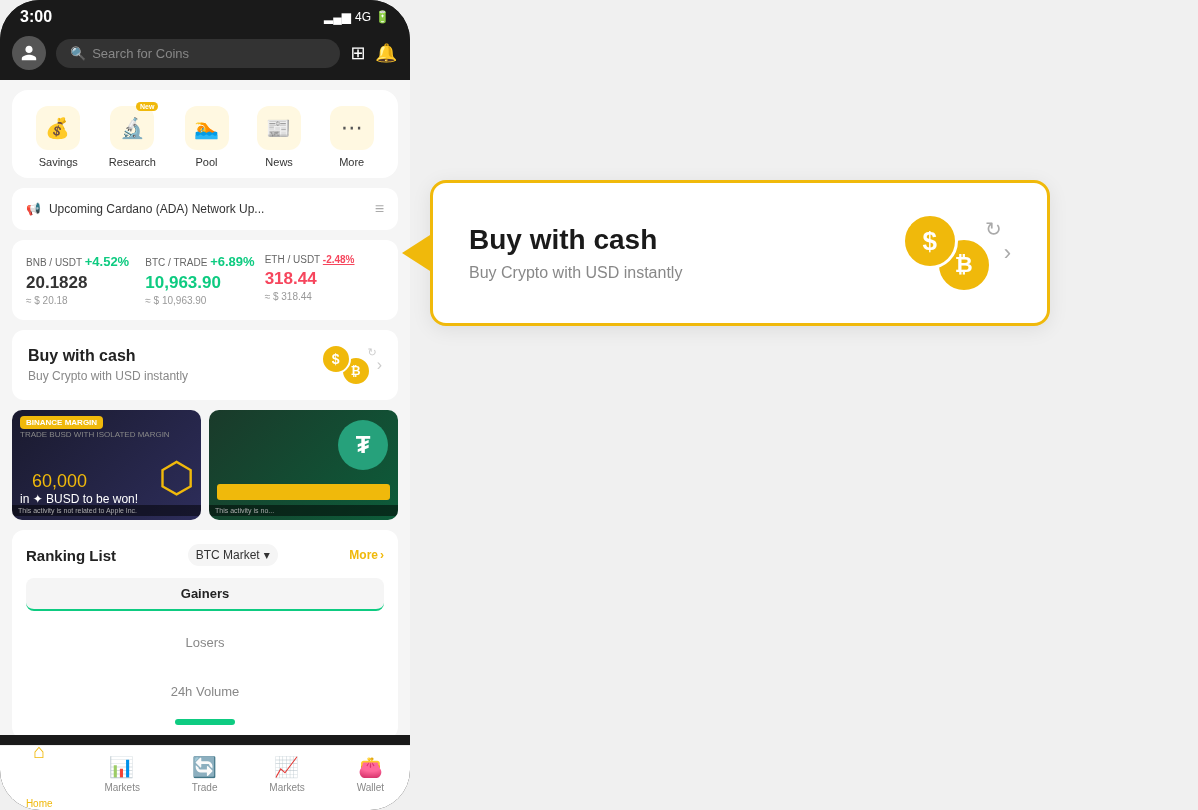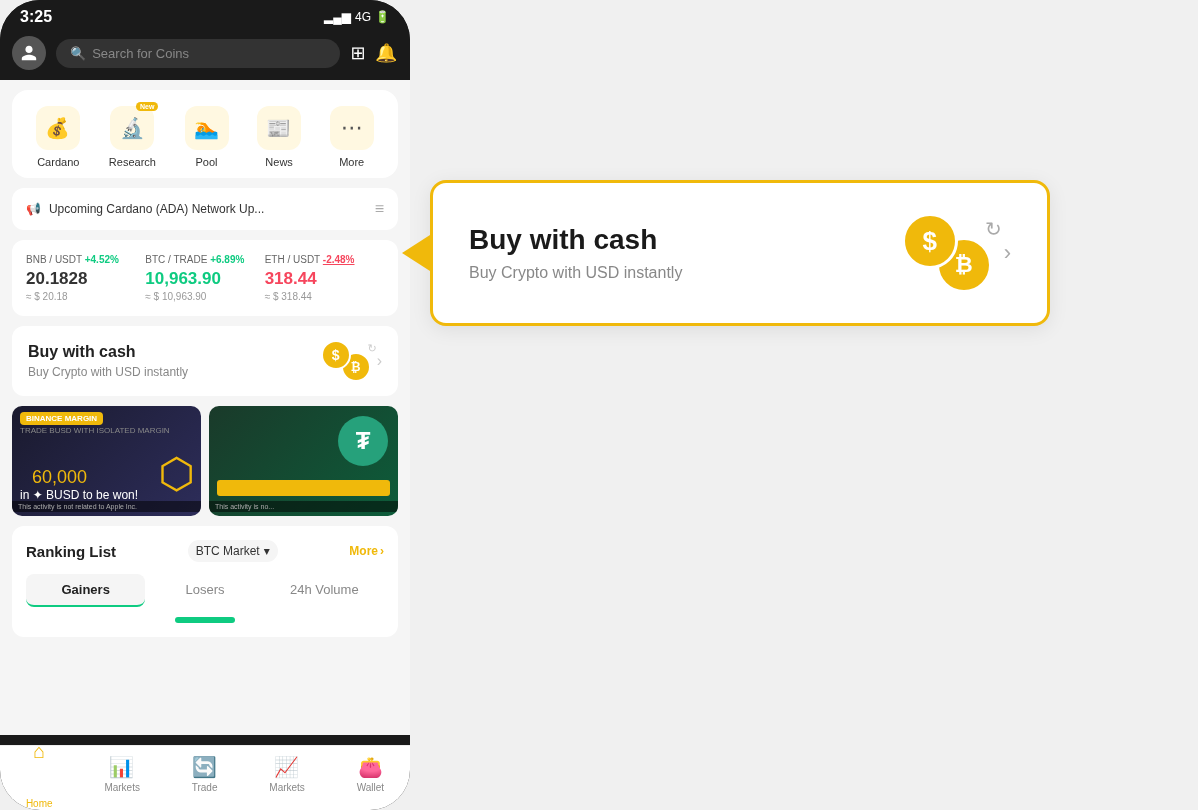--- a/index.html
+++ b/index.html
@@ -169,21 +169,21 @@
       display: flex;
       justify-content: space-between;
       align-items: flex-start;
     }
     .ticker-item { flex: 1; }
     .ticker-pair {
       font-size: 10px;
       color: #666;
       margin-bottom: 4px;
     }
-    .ticker-change-pos { color: #0ecb81; font-size: 10px; font-weight: 600; }
+    .ticker-change-pos { color: #0ecb81; font-size: 13px; font-weight: 600; }
     .ticker-change-neg { color: #f6465d; font-size: 10px; font-weight: 600; text-decoration: underline; }
     .ticker-price {
       font-size: 17px;
       font-weight: 700;
       color: #333;
     }
     .ticker-price.green { color: #0ecb81; }
     .ticker-price.red { color: #f6465d; }
     .ticker-usd { font-size: 10px; color: #999; margin-top: 2px; }
 
@@ -361,21 +361,22 @@
     .ranking-more {
       font-size: 12px;
       color: #f0b90b;
       font-weight: 600;
       display: flex;
       align-items: center;
       gap: 2px;
     }
     .ranking-tabs {
       display: flex;
-      gap: 0;
+      gap: 16px;
+      flex-direction: column;
     }
     .ranking-tab {
       flex: 1;
       text-align: center;
       padding: 8px 0;
       font-size: 13px;
       color: #888;
       cursor: pointer;
       border-bottom: 2px solid transparent;
     }
@@ -507,21 +508,21 @@
       color: #aaa;
       font-size: 22px;
     }
   </style>
 </head>
 <body>
 
 <div class="phone-frame">
 
   <div class="status-bar">
-    <span class="status-time">3:25</span>
+    <span class="status-time">3:00</span>
     <div class="status-icons">
       <span>▂▄▆</span>
       <span>4G</span>
       <span>🔋</span>
     </div>
   </div>
 
   <div class="search-area">
     <div class="avatar">
       <svg width="18" height="18" viewBox="0 0 24 24" fill="white">
@@ -540,21 +541,21 @@
 
   <div class="phone-content">
 
     <div style="height:10px"></div>
     <div class="quick-nav-card">
       <div class="quick-nav-items">
         <div class="quick-nav-item">
           <div class="quick-nav-icon" style="background:#fff8e1;">
             <span>💰</span>
           </div>
-          <span class="quick-nav-label">Cardano</span>
+          <span class="quick-nav-label">Savings</span>
         </div>
         <div class="quick-nav-item">
           <div class="quick-nav-icon" style="background:#fff8e1; position:relative;">
             <span>🔬</span>
             <span class="badge-new">New</span>
           </div>
           <span class="quick-nav-label">Research</span>
         </div>
         <div class="quick-nav-item">
           <div class="quick-nav-icon" style="background:#fff8e1;">

